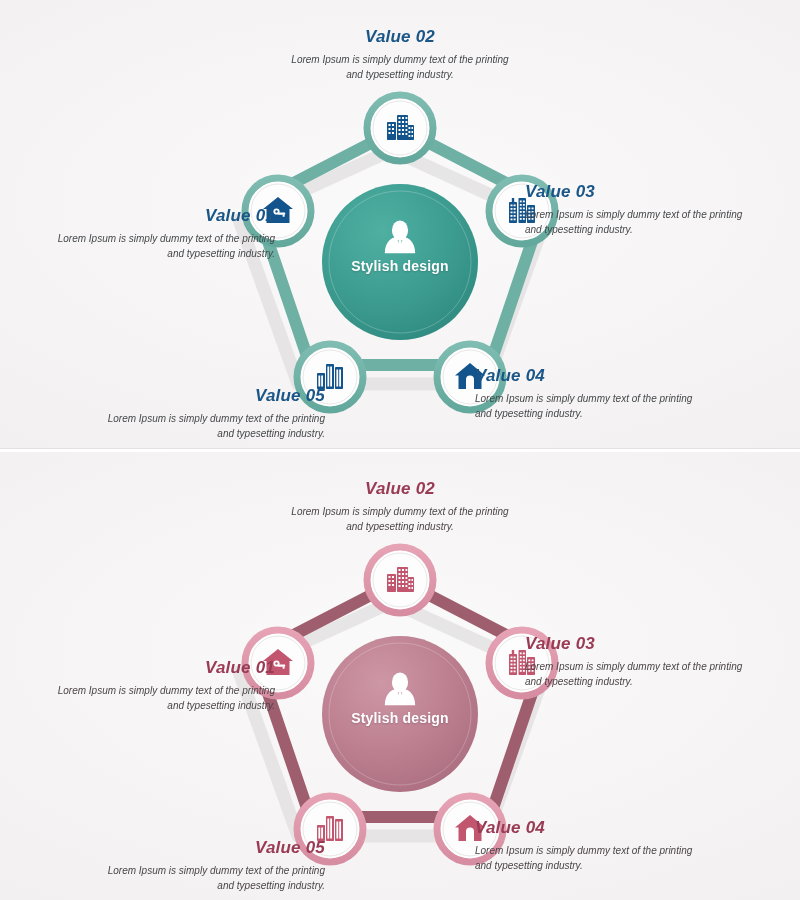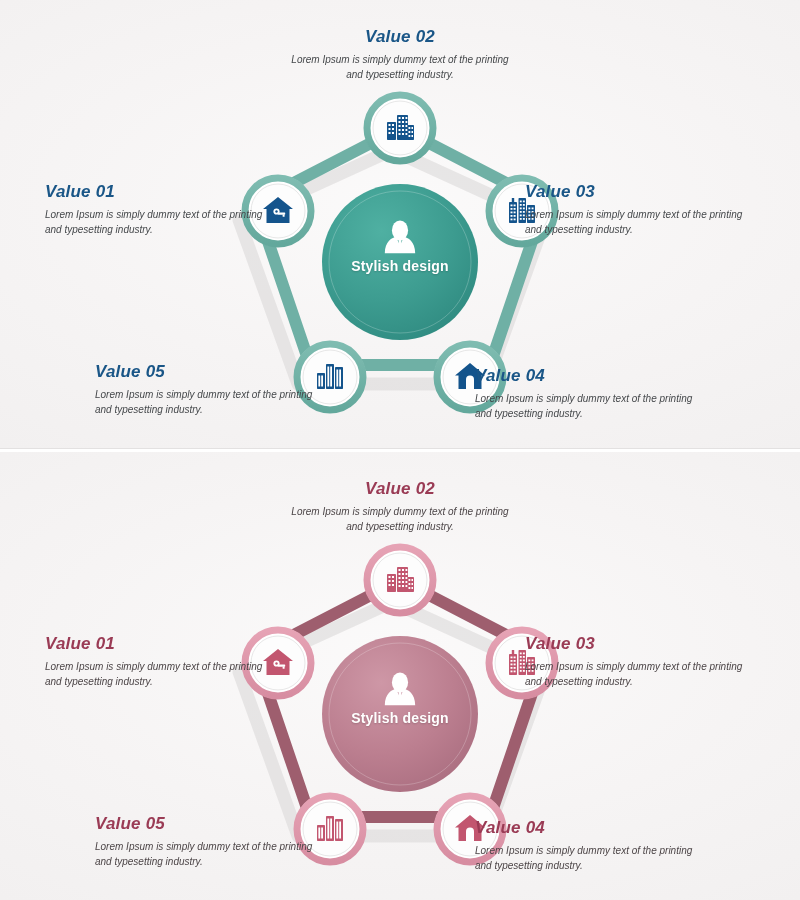--- a/index.html
+++ b/index.html
@@ -57,21 +57,21 @@
     letter-spacing: 0.2px;
     margin: 0 0 5px 0;
     line-height: 1.1;
   }
   .txt .body {
     font-size: 10px;
     line-height: 1.55;
     margin: 0;
     color: #4a4a4a;
   }
-  .txt.align-right { text-align: left; }
+  .txt.align-right { text-align: right; margin-top: 24px; }
   .txt.align-left  { text-align: left; }
   .txt.align-center{ text-align: center; }
 
   .teal .txt .title { color: #1a5687; }
   .pink .txt .title { color: #9a3b55; }
   .teal .txt .body  { color: #45484b; }
   .pink .txt .body  { color: #4c4547; }
 
   
   .pos-v02 { left: 285px; top: 28px;  width: 230px; }

